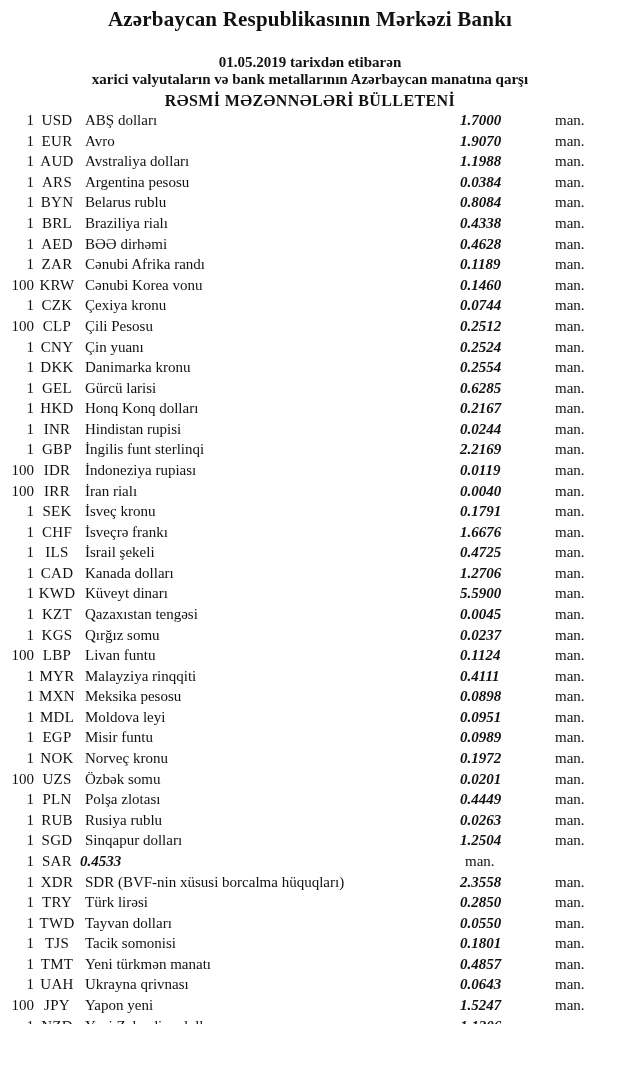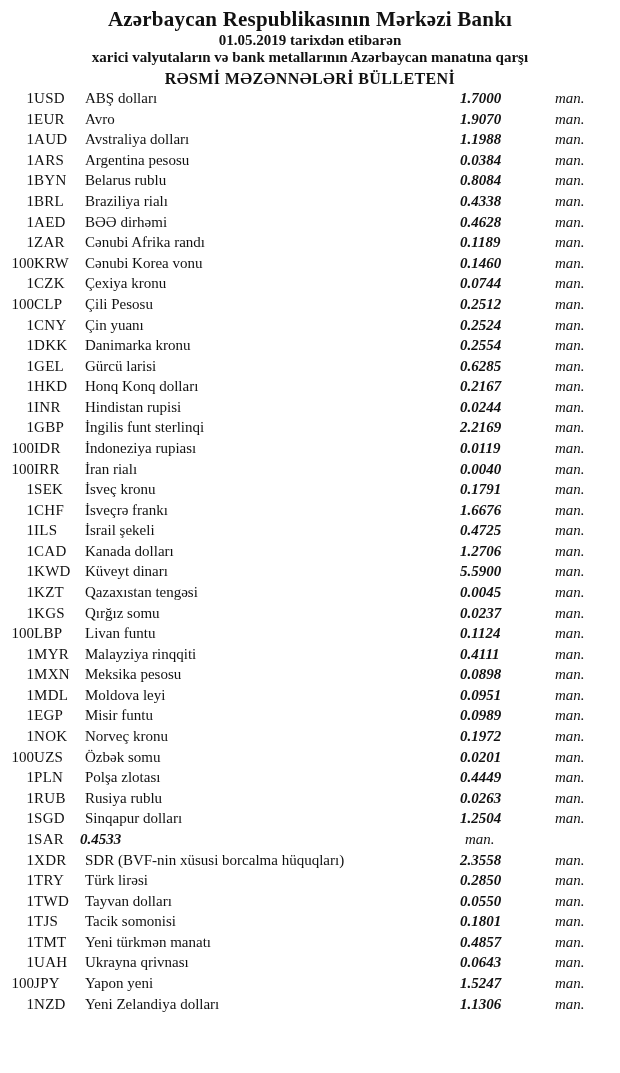--- a/index.html
+++ b/index.html
@@ -21,21 +21,21 @@
     padding-top: 7px;
   }
   .bank-name {
     margin: 0;
     font-size: 21px;
     font-weight: bold;
     line-height: 1.15;
     letter-spacing: 0.2px;
   }
   .date-line {
-    margin-top: 1px;
+    margin-top: 23px;
     font-size: 15px;
     font-weight: bold;
   }
   .subtitle {
     font-size: 15px;
     font-weight: bold;
   }
   .bulletin-title {
     margin-top: 4px;
     font-size: 16px;
@@ -57,34 +57,33 @@
     grid-template-columns: 34px 46px 1fr 90px 70px;
     height: 20.58px;
     align-items: center;
     font-size: 15px;
     line-height: 20.58px;
   }
   .qty {
     text-align: right;
   }
   .code {
-    text-align: left;
+    text-align: center;
     letter-spacing: 0.3px;
   }
   .name {
     padding-left: 5px;
     white-space: nowrap;
   }
   .rate {
     font-weight: bold;
     font-style: italic;
   }
   .unit {
     padding-left: 5px;
-    font-style: italic;
   }
 </style>
 </head>
 <body>
 
 <div class="page">
   <header>
     <h1 class="bank-name">Azərbaycan Respublikasının Mərkəzi Bankı</h1>
     <div class="date-line">01.05.2019 tarixdən etibarən</div>
     <div class="subtitle">xarici valyutaların və bank metallarının Azərbaycan manatına qarşı</div>

